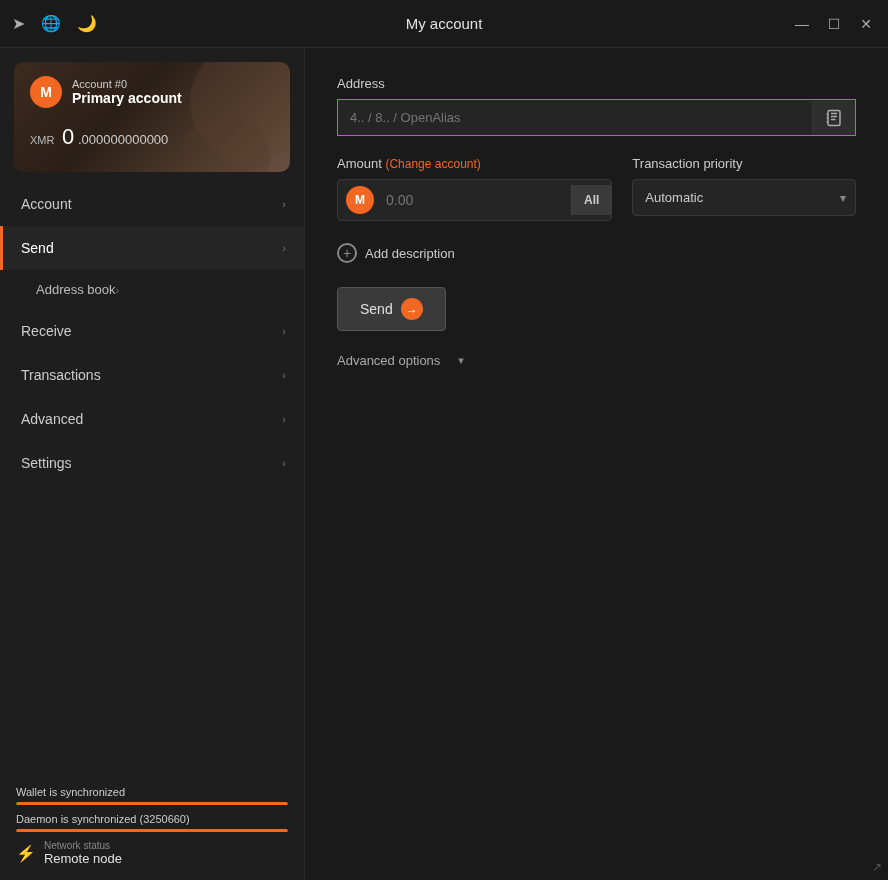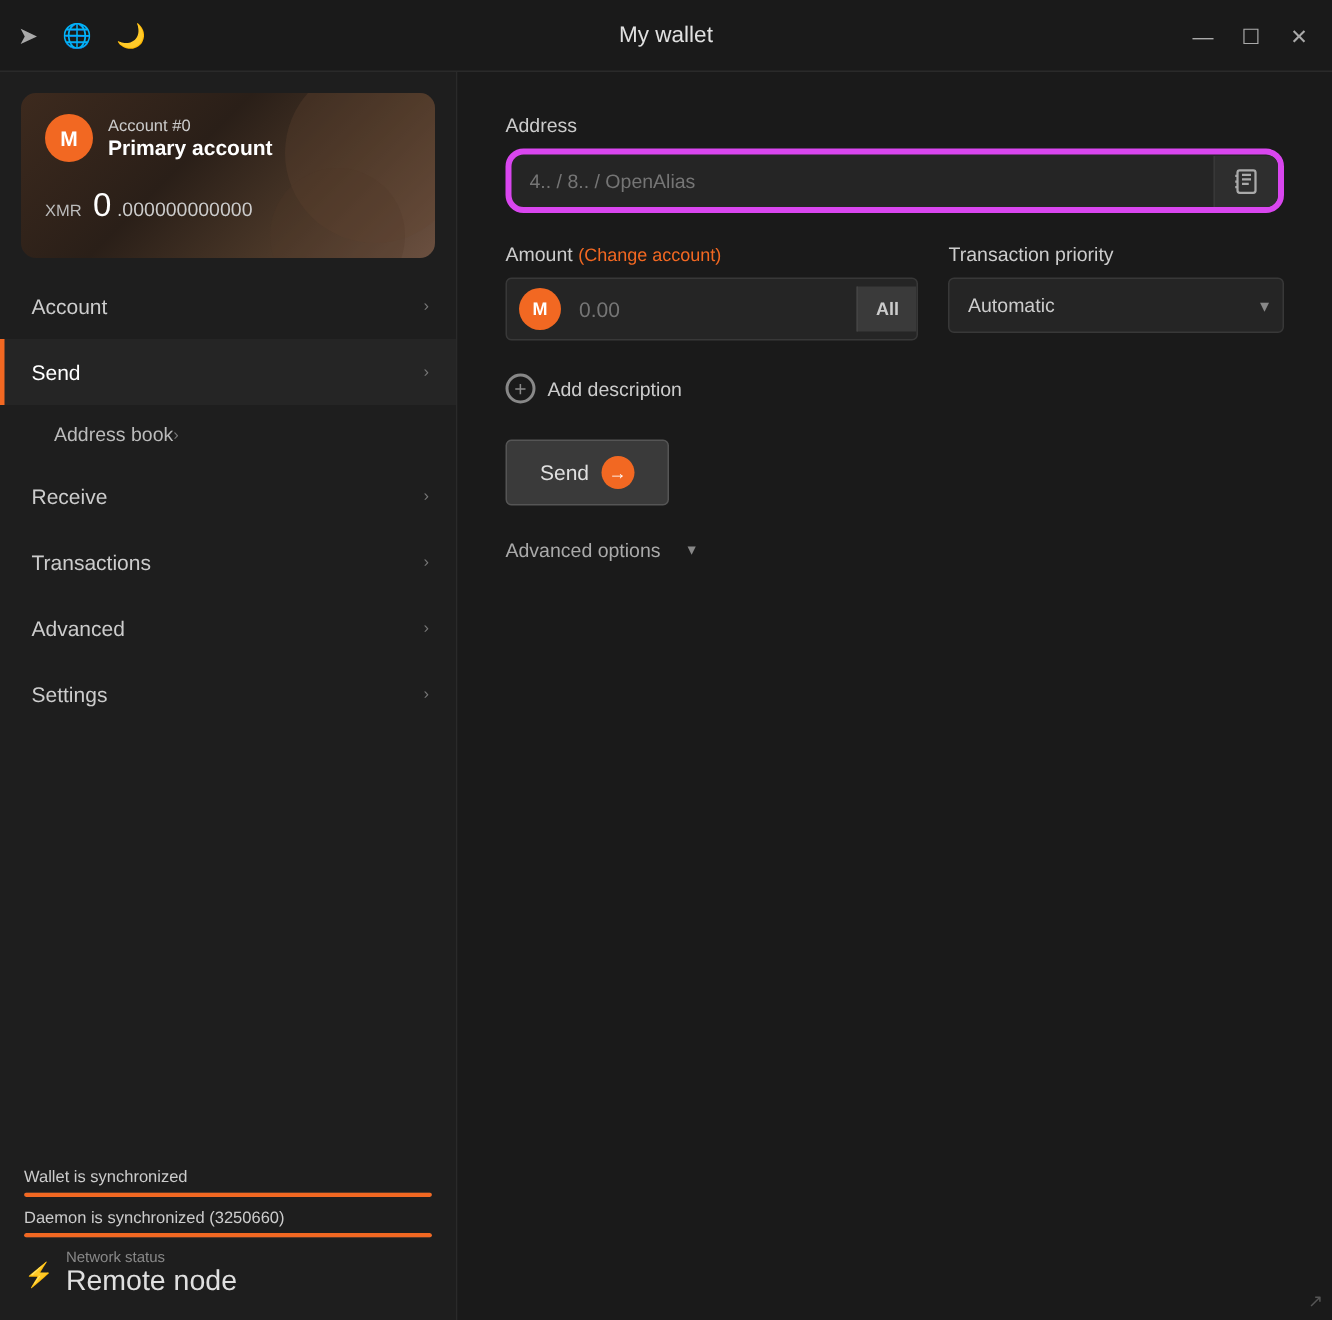--- a/index.html
+++ b/index.html
@@ -219,21 +219,21 @@
     }
     .network-info {
       display: flex;
       flex-direction: column;
     }
     .network-label {
       font-size: 10px;
       color: #888;
     }
     .network-value {
-      font-size: 19px;
+      font-size: 13px;
       color: #e0e0e0;
       font-weight: 500;
     }
 
     
     .main-content {
       flex: 1;
       background: #1a1a1a;
       padding: 28px 32px;
       overflow-y: auto;
@@ -242,22 +242,22 @@
     
     .field-label {
       font-size: 13px;
       color: #ccc;
       margin-bottom: 8px;
     }
     .address-input-wrap {
       display: flex;
       align-items: center;
       background: #252525;
-      border: 4px solid #d946ef;
-      border-radius: 12px;
+      border: 1px solid #d946ef;
+      border-radius: 0;
       margin-bottom: 20px;
       overflow: hidden;
     }
     .address-input {
       flex: 1;
       background: transparent;
       border: none;
       outline: none;
       color: #777;
       font-size: 13px;
@@ -436,21 +436,21 @@
   </style>
 </head>
 <body>
 
 <div class="titlebar">
   <div class="titlebar-left">
     <span class="titlebar-icon">➤</span>
     <span class="titlebar-icon">🌐</span>
     <span class="titlebar-icon">🌙</span>
   </div>
-  <div class="titlebar-center">My wallet</div>
+  <div class="titlebar-center">My account</div>
   <div class="titlebar-right">
     <span class="win-btn">—</span>
     <span class="win-btn">☐</span>
     <span class="win-btn close">✕</span>
   </div>
 </div>
 
 <div class="main-layout">
 
   <div class="sidebar">

